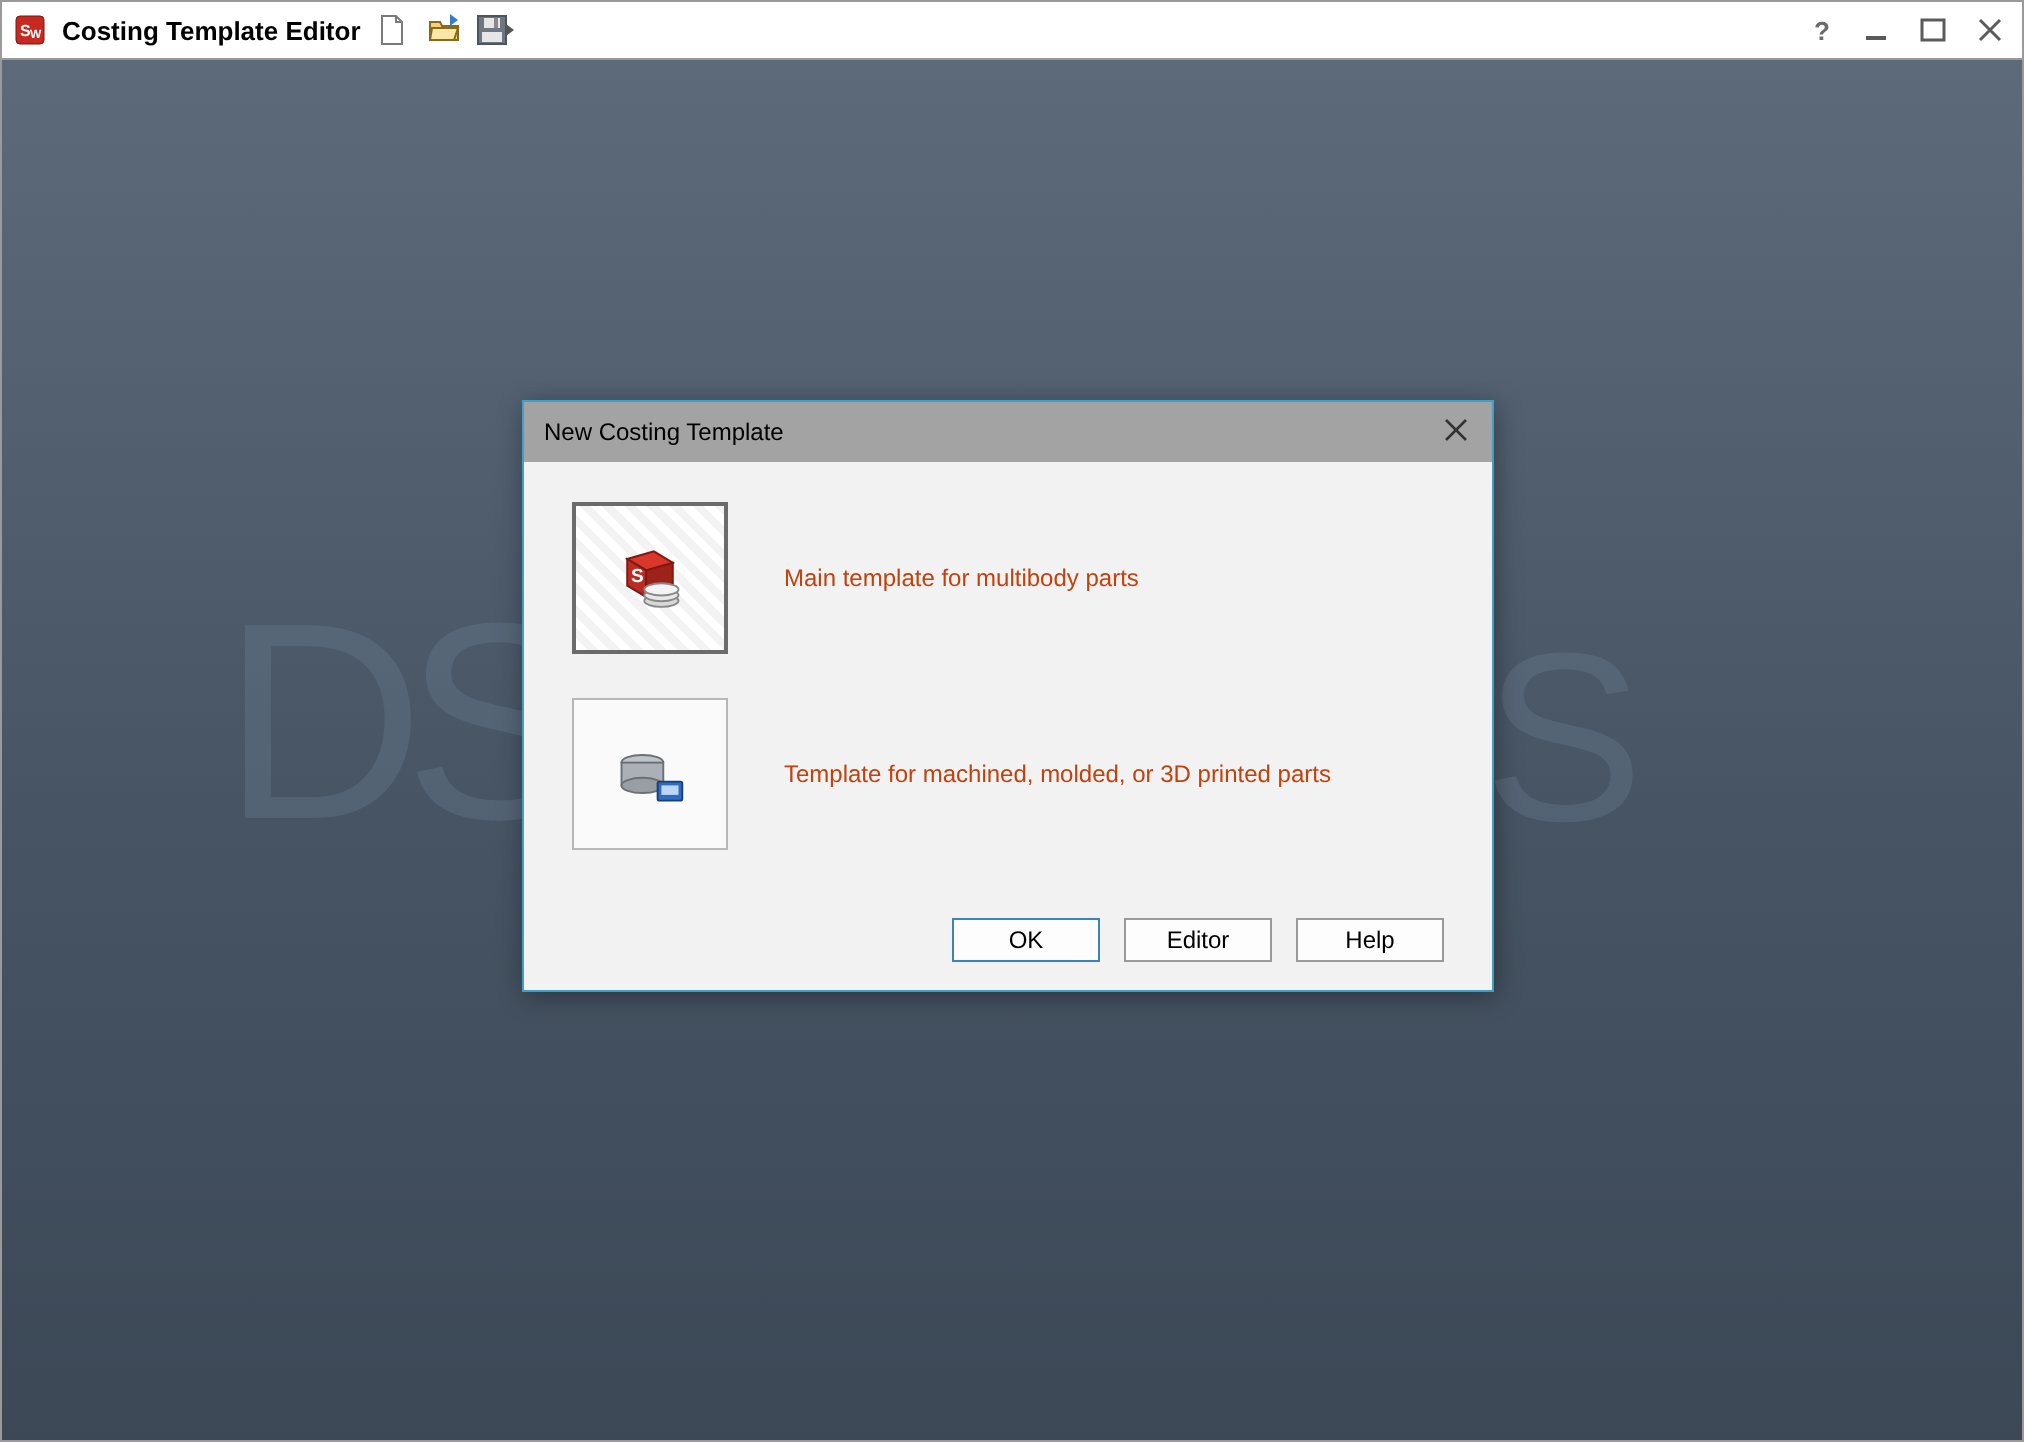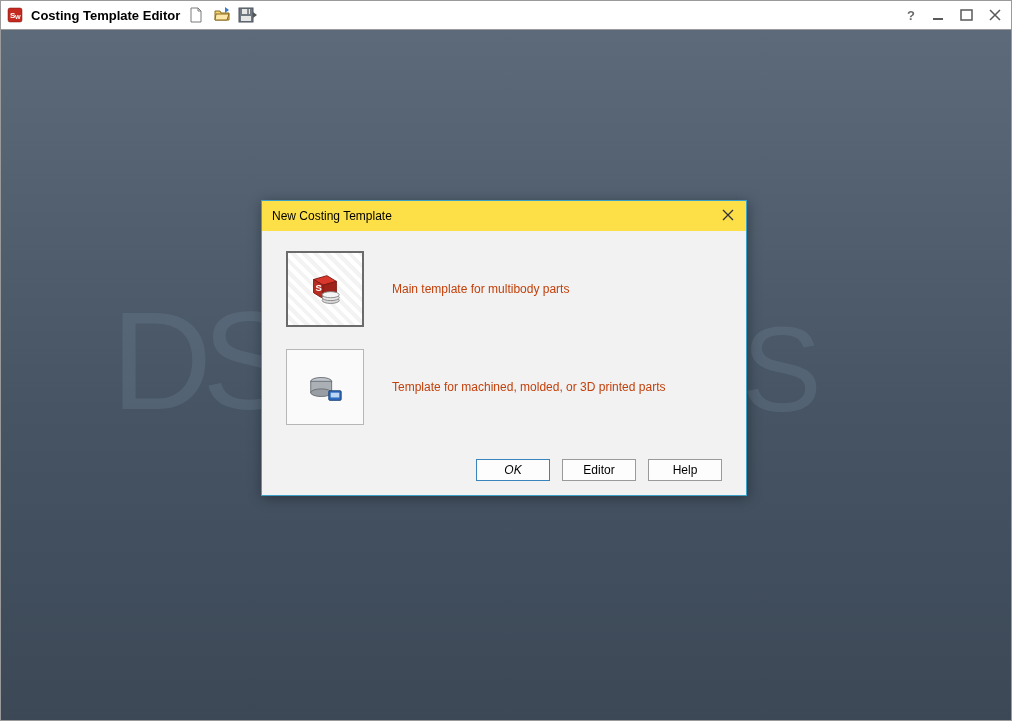--- a/index.html
+++ b/index.html
@@ -116,21 +116,21 @@
       top: 170px;
       width: 486px;
       background: #f2f2f2;
       border: 1px solid #3ea0c6;
       box-shadow: 1px 2px 12px rgba(0,0,0,0.35);
       display: flex;
       flex-direction: column;
     }
     .dlg-title {
       height: 30px;
-      background: #fde047;
+      background: #a3a3a3;
       display: flex;
       align-items: center;
       padding: 0 10px;
       font-size: 12px;
       justify-content: space-between;
     }
     .dlg-title .dlg-x {
       width: 14px;
       height: 14px;
       cursor: pointer;
@@ -179,21 +179,20 @@
       font-size: 12px;
       background: #fdfdfd;
       border: 1px solid #9a9a9a;
       cursor: pointer;
       display: flex;
       align-items: center;
       justify-content: center;
     }
     .dlg-btn.primary {
       border: 1px solid #3a84bd;
-      font-style: italic;
     }
 
   </style>
 </head>
 <body>
 
 <div class="window">
 
   <div class="titlebar">
     <span class="app-icon">

